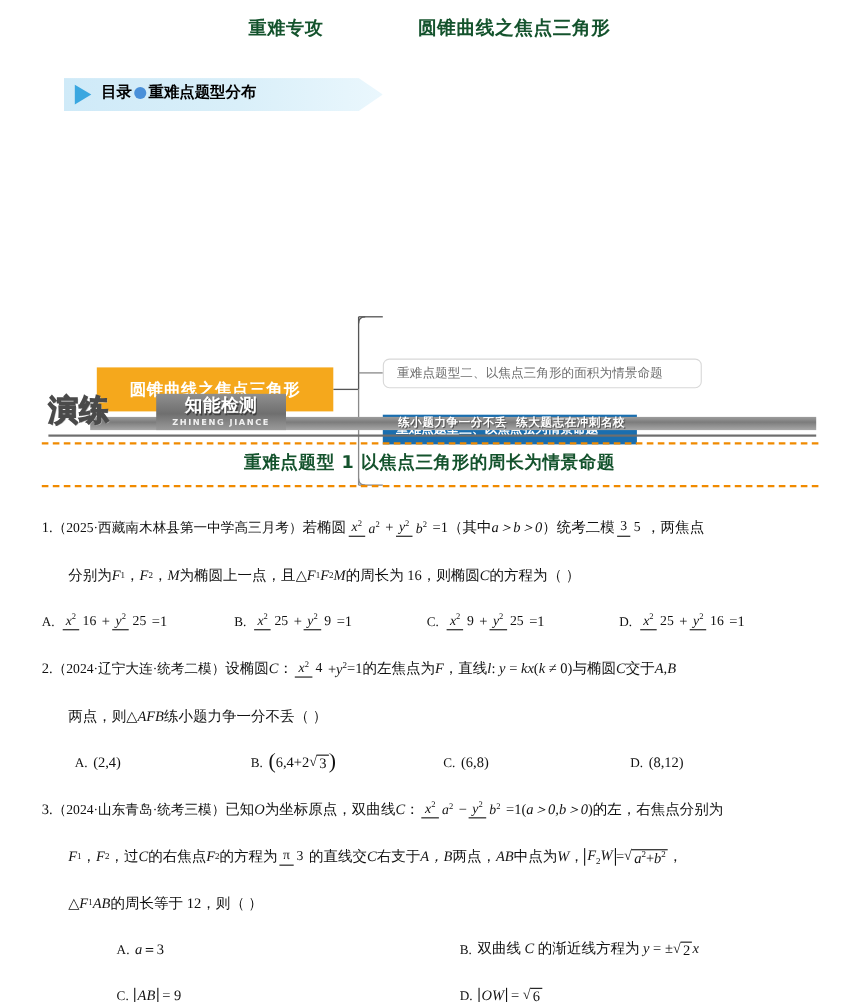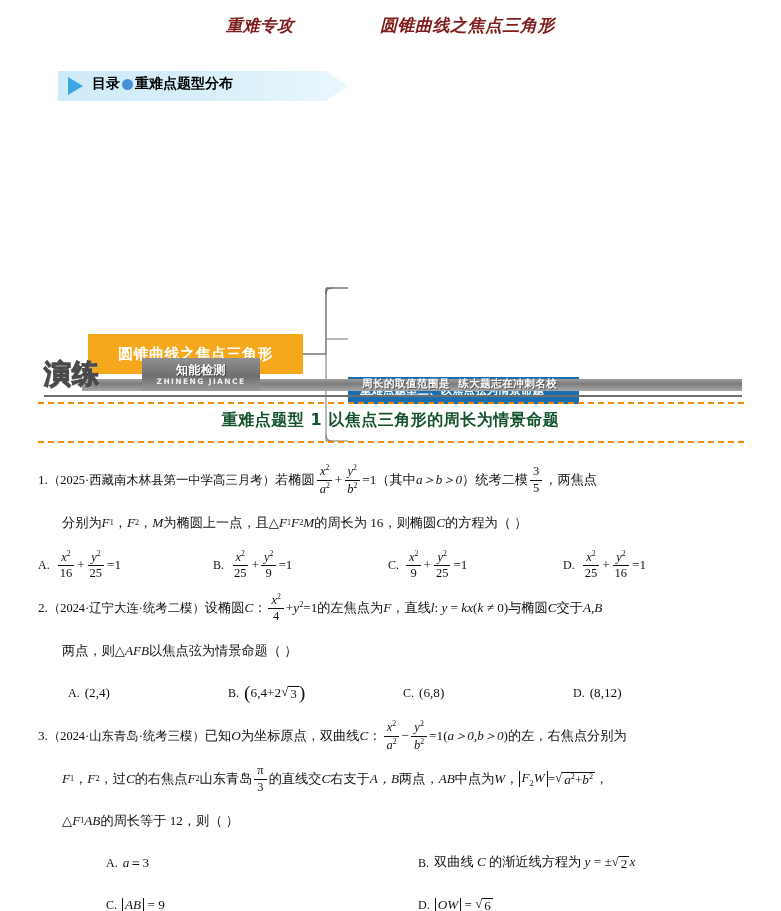--- a/index.html
+++ b/index.html
@@ -21,22 +21,21 @@
     display: flex;
     justify-content: center;
     align-items: baseline;
     gap: 86px;
   }
   .doc-header .h-left, .doc-header .h-right {
     font-family: "DejaVu Sans", "Liberation Sans", sans-serif;
     font-weight: bold;
     font-size: 16.5px;
     letter-spacing: .5px;
-    color: #7f1d1d;
-    font-style: italic;
+    color: #14532d;
   }
   .doc-header .h-right { font-size: 17px; }
 
   
   .toc-banner {
     position: absolute;
     left: 58px; top: 71px;
     width: 290px; height: 30px;
   }
   .toc-banner .chev {
@@ -149,23 +148,23 @@
   .db-chip {
     position: absolute;
     left: 104px; top: 1px;
     width: 118px; height: 33px;
     background: linear-gradient(to bottom, #8f8f8f 0%, #6f6f6f 55%, #9a9a9a 100%);
     display: flex; flex-direction: column;
     align-items: center; justify-content: center;
     line-height: 1;
   }
   .db-chip .cn {
-    font-family: Liberation Serif, serif;
-    font-weight: bold;
-    font-size: 12px;
+    font-family: Liberation Mono, monospace;
+    font-weight: bold;
+    font-size: 16px;
     color: #ffffff;
     text-shadow: 1px 1px 0 #3f3f3f;
     letter-spacing: .5px;
   }
   .db-chip .py {
     font-family: "DejaVu Sans", "Liberation Sans", sans-serif;
     font-weight: bold;
     font-size: 7.5px;
     color: #f0f0f0;
     letter-spacing: 1.4px;
@@ -228,22 +227,22 @@
     height: 42px;
   }
   .opt { display: flex; align-items: center; white-space: nowrap; }
   .opt-lbl { margin-right: 5px; font-size: 12px; }
   .src { font-size: 12.4px; }
 
   
   .it { font-style: italic; }
   .frac {
     display: inline-flex;
-    flex-direction: column;
-    align-items: center;
+    flex-direction: row;
+    align-items: flex-start;
     vertical-align: middle;
     margin: 0 2px;
     line-height: 1.05;
     font-size: 12.5px;
   }
   .frac .num { border-bottom: 1px solid #111; padding: 0 3px 1px; }
   .frac .den { padding: 1px 3px 0; }
   .sq {
     display: inline-flex;
     align-items: stretch;
@@ -292,32 +291,33 @@
     <path d="M326,260 L348,260" stroke="#565656" stroke-width="1.2" fill="none"></path>
 
     <path d="M326,311 L348,311" stroke="#8a8a8a" stroke-width="1.2" fill="none"></path>
 
     <path d="M326,164 Q326,158 332,158" stroke="#565656" stroke-width="1.2" fill="none"></path>
     <path d="M326,305 Q326,311 332,311" stroke="#8a8a8a" stroke-width="1.2" fill="none"></path>
   </svg>
 
   <div class="mm-root">圆锥曲线之焦点三角形</div>
 
+  <div class="mm-node plain" id="mm-n2">重难点题型二、以焦点三角形的面积为情景命题</div>
   <div class="mm-node blue" id="mm-n3">重难点题型三、以焦点弦为情景命题</div>
 </div>
 
 <div class="drill-banner">
   <div class="db-bar"></div>
   <div class="db-underline"></div>
   <div class="db-yanlian">演练</div>
   <div class="db-chip">
     <span class="cn">知能检测</span>
     <span class="py">ZHINENG JIANCE</span>
   </div>
-  <div class="db-slogan">周长的取值范围是  练大题志在冲刺名校</div>
+  <div class="db-slogan">练小题力争一分不丢  练大题志在冲刺名校</div>
 </div>
 
 <div class="dash-rule" id="dash-top"></div>
 <div class="section-title">重难点题型 1   以焦点三角形的周长为情景命题</div>
 <div class="dash-rule" id="dash-bottom"></div>
 
 <div class="problems">
 
   <div class="q">
     <div class="q-line l1">
@@ -439,21 +439,21 @@
       <i class="it">l</i>
       <span>:&nbsp;<i class="it">y</i>&nbsp;=&nbsp;<i class="it">kx</i>(<i class="it">k</i>&nbsp;≠&nbsp;0)</span>
       <span>与椭圆</span>
       <i class="it">C</i>
       <span>交于</span>
       <i class="it">A,B</i>
     </div>
     <div class="q-line l2">
       <span>两点，则△</span>
       <i class="it">AFB</i>
-      <span>以焦点弦为情景命题（  ）</span>
+      <span>练小题力争一分不丢（  ）</span>
     </div>
     <div class="opts" style="padding-left:30px">
       <span class="opt" style="width:160px">
         <span class="opt-lbl">A.</span>
         <span>(2,4)</span>
       </span>
       <span class="opt" style="width:175px">
         <span class="opt-lbl">B.</span>
         <span class="bigpar">(</span>
           <span>6,4+2</span>
@@ -501,21 +501,21 @@
       <i class="it">F</i>
         <sub>1</sub>
         <span>，</span>
       <i class="it">F</i>
         <sub>2</sub>
       <span>，过</span>
       <i class="it">C</i>
       <span>的右焦点</span>
       <i class="it">F</i>
         <sub>2</sub>
-      <span>山东青岛</span>
+      <span>的方程为</span>
       <span class="frac">
         <span class="num">π</span>
         <span class="den">3</span>
       </span>
       <span>的直线交</span>
       <i class="it">C</i>
       <span>右支于</span>
       <i class="it">A，B</i>
       <span>两点，</span>
       <i class="it">AB</i>

